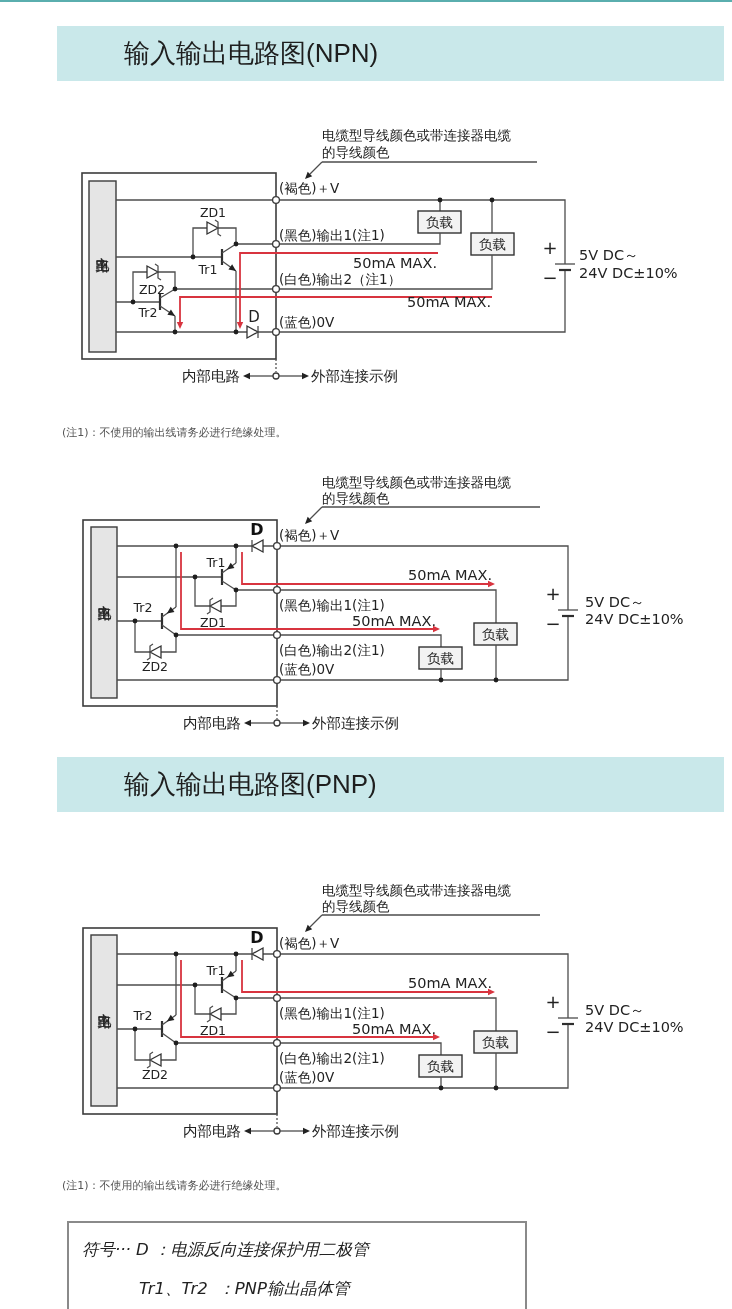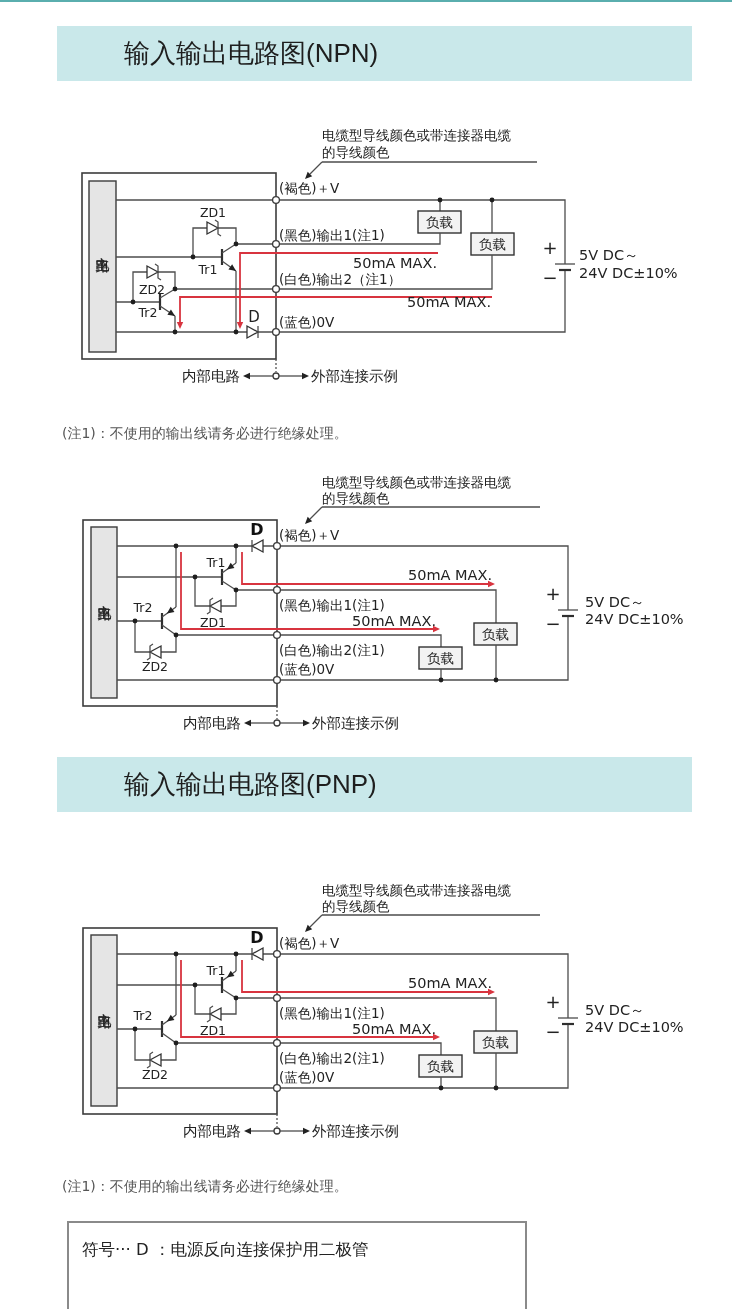--- a/index.html
+++ b/index.html
@@ -1,29 +1,29 @@
 <!DOCTYPE html>
 <html style="--band: #c9e8ea; --rule: #5aaeae; --red: #d8343f;"><head>
 <meta charset="utf-8">
 <style>
   :root { --band: #c9e8ea; --rule: #5aaeae; --red: #d8343f; }
   html, body { margin: 0; padding: 0; background: #ffffff; }
   body { width: 732px; height: 1309px; position: relative; overflow: hidden;
          font-family: "DejaVu Sans", sans-serif; color: #222; }
   .top-rule { position: absolute; left: 0; top: 0; width: 732px; height: 2px; background: var(--rule); }
-  .band { position: absolute; left: 57px; width: 635px; height: 55px; background: var(--band); }
+  .band { position: absolute; left: 57px; width: 635px; height: 55px; background: var(--band); padding-left: 32px; }
   .band-title { position: absolute; left: 67px; top: 0; line-height: 55px; font-size: 26px;
                 font-family: "Liberation Sans", sans-serif; color: #1e1e1e; white-space: nowrap; }
   #circuit-svg { position: absolute; left: 0; top: 0; }
   .mc { position: absolute; width: 27px; writing-mode: vertical-rl; text-orientation: upright;
         font-size: 14px; letter-spacing: 1px; line-height: 27px; text-align: left; color: #222; }
-  .note { position: absolute; left: 62px; font-size: 14px; color: #555; white-space: nowrap; }
+  .note { position: absolute; left: 62px; font-size: 11px; color: #555; white-space: nowrap; }
   .legend { position: absolute; left: 67px; top: 1221px; width: 456px; height: 110px;
             border: 2px solid #8a8a8a; }
-  .legend-row { position: absolute; font-size: 16.5px; line-height: 19px; white-space: nowrap; color: #222; }
+  .legend-row { position: absolute; font-size: 16.5px; line-height: 19px; white-space: nowrap; color: #222; font-style: italic; }
 
   
   .w   { fill: none; stroke: #4d4d4d; stroke-width: 1.3; }
   .bar { stroke: #2e2e2e; stroke-width: 2.2; }
   .box { fill: none; stroke: #3c3c3c; stroke-width: 1.6; }
   .main{ fill: #e5e5e5; stroke: #3c3c3c; stroke-width: 1.4; }
   .dot { fill: #1e1e1e; }
   .term{ fill: #ffffff; stroke: #3a3a3a; stroke-width: 1.3; }
   .dio { fill: #ffffff; stroke: #333; stroke-width: 1.3; }
   .load{ fill: #f3f3f3; stroke: #333; stroke-width: 1.4; }
@@ -335,13 +335,14 @@
 <div class="mc" style="left:91px;top:1002px">主电路</div>
 
 <div class="note" style="top:425px">(注1)：不使用的输出线请务必进行绝缘处理。</div>
 <div class="note" style="top:1178px">(注1)：不使用的输出线请务必进行绝缘处理。</div>
 
 <div class="legend">
   <div class="legend-row" style="left:13px;top:17px">
     <span>符号···</span>
     <span>D</span><span> ：</span><span>电源反向连接保护用二极管</span>
   </div>
+  <div class="legend-row" style="left:70px;top:56px;white-space:pre"><span>Tr1、Tr2</span><span>  ：</span><span>PNP输出晶体管</span></div>
 </div>
 
 </body></html>

